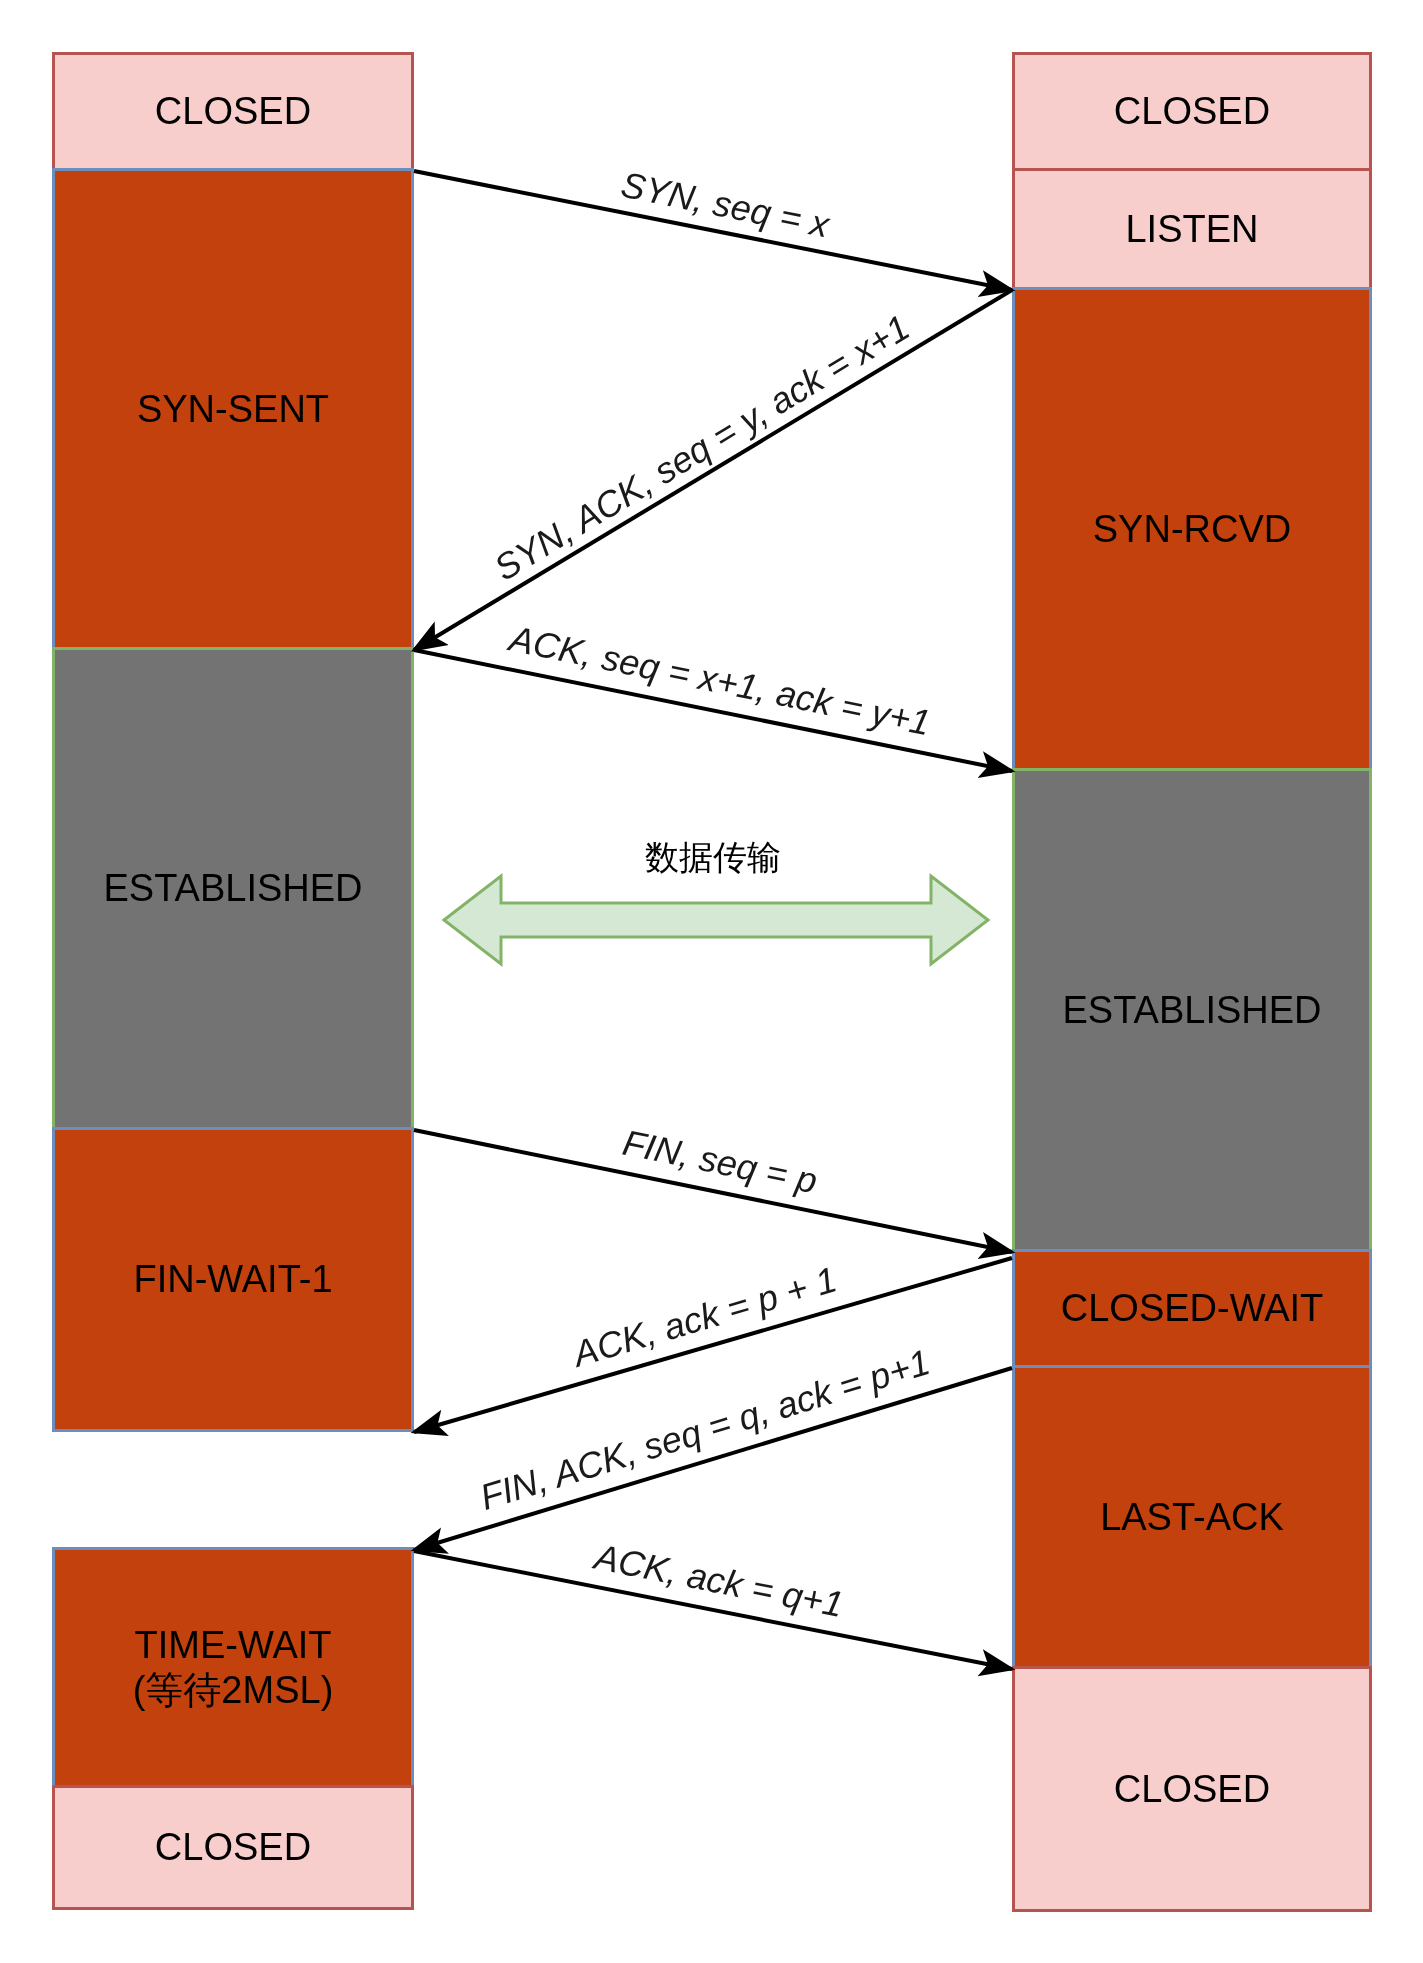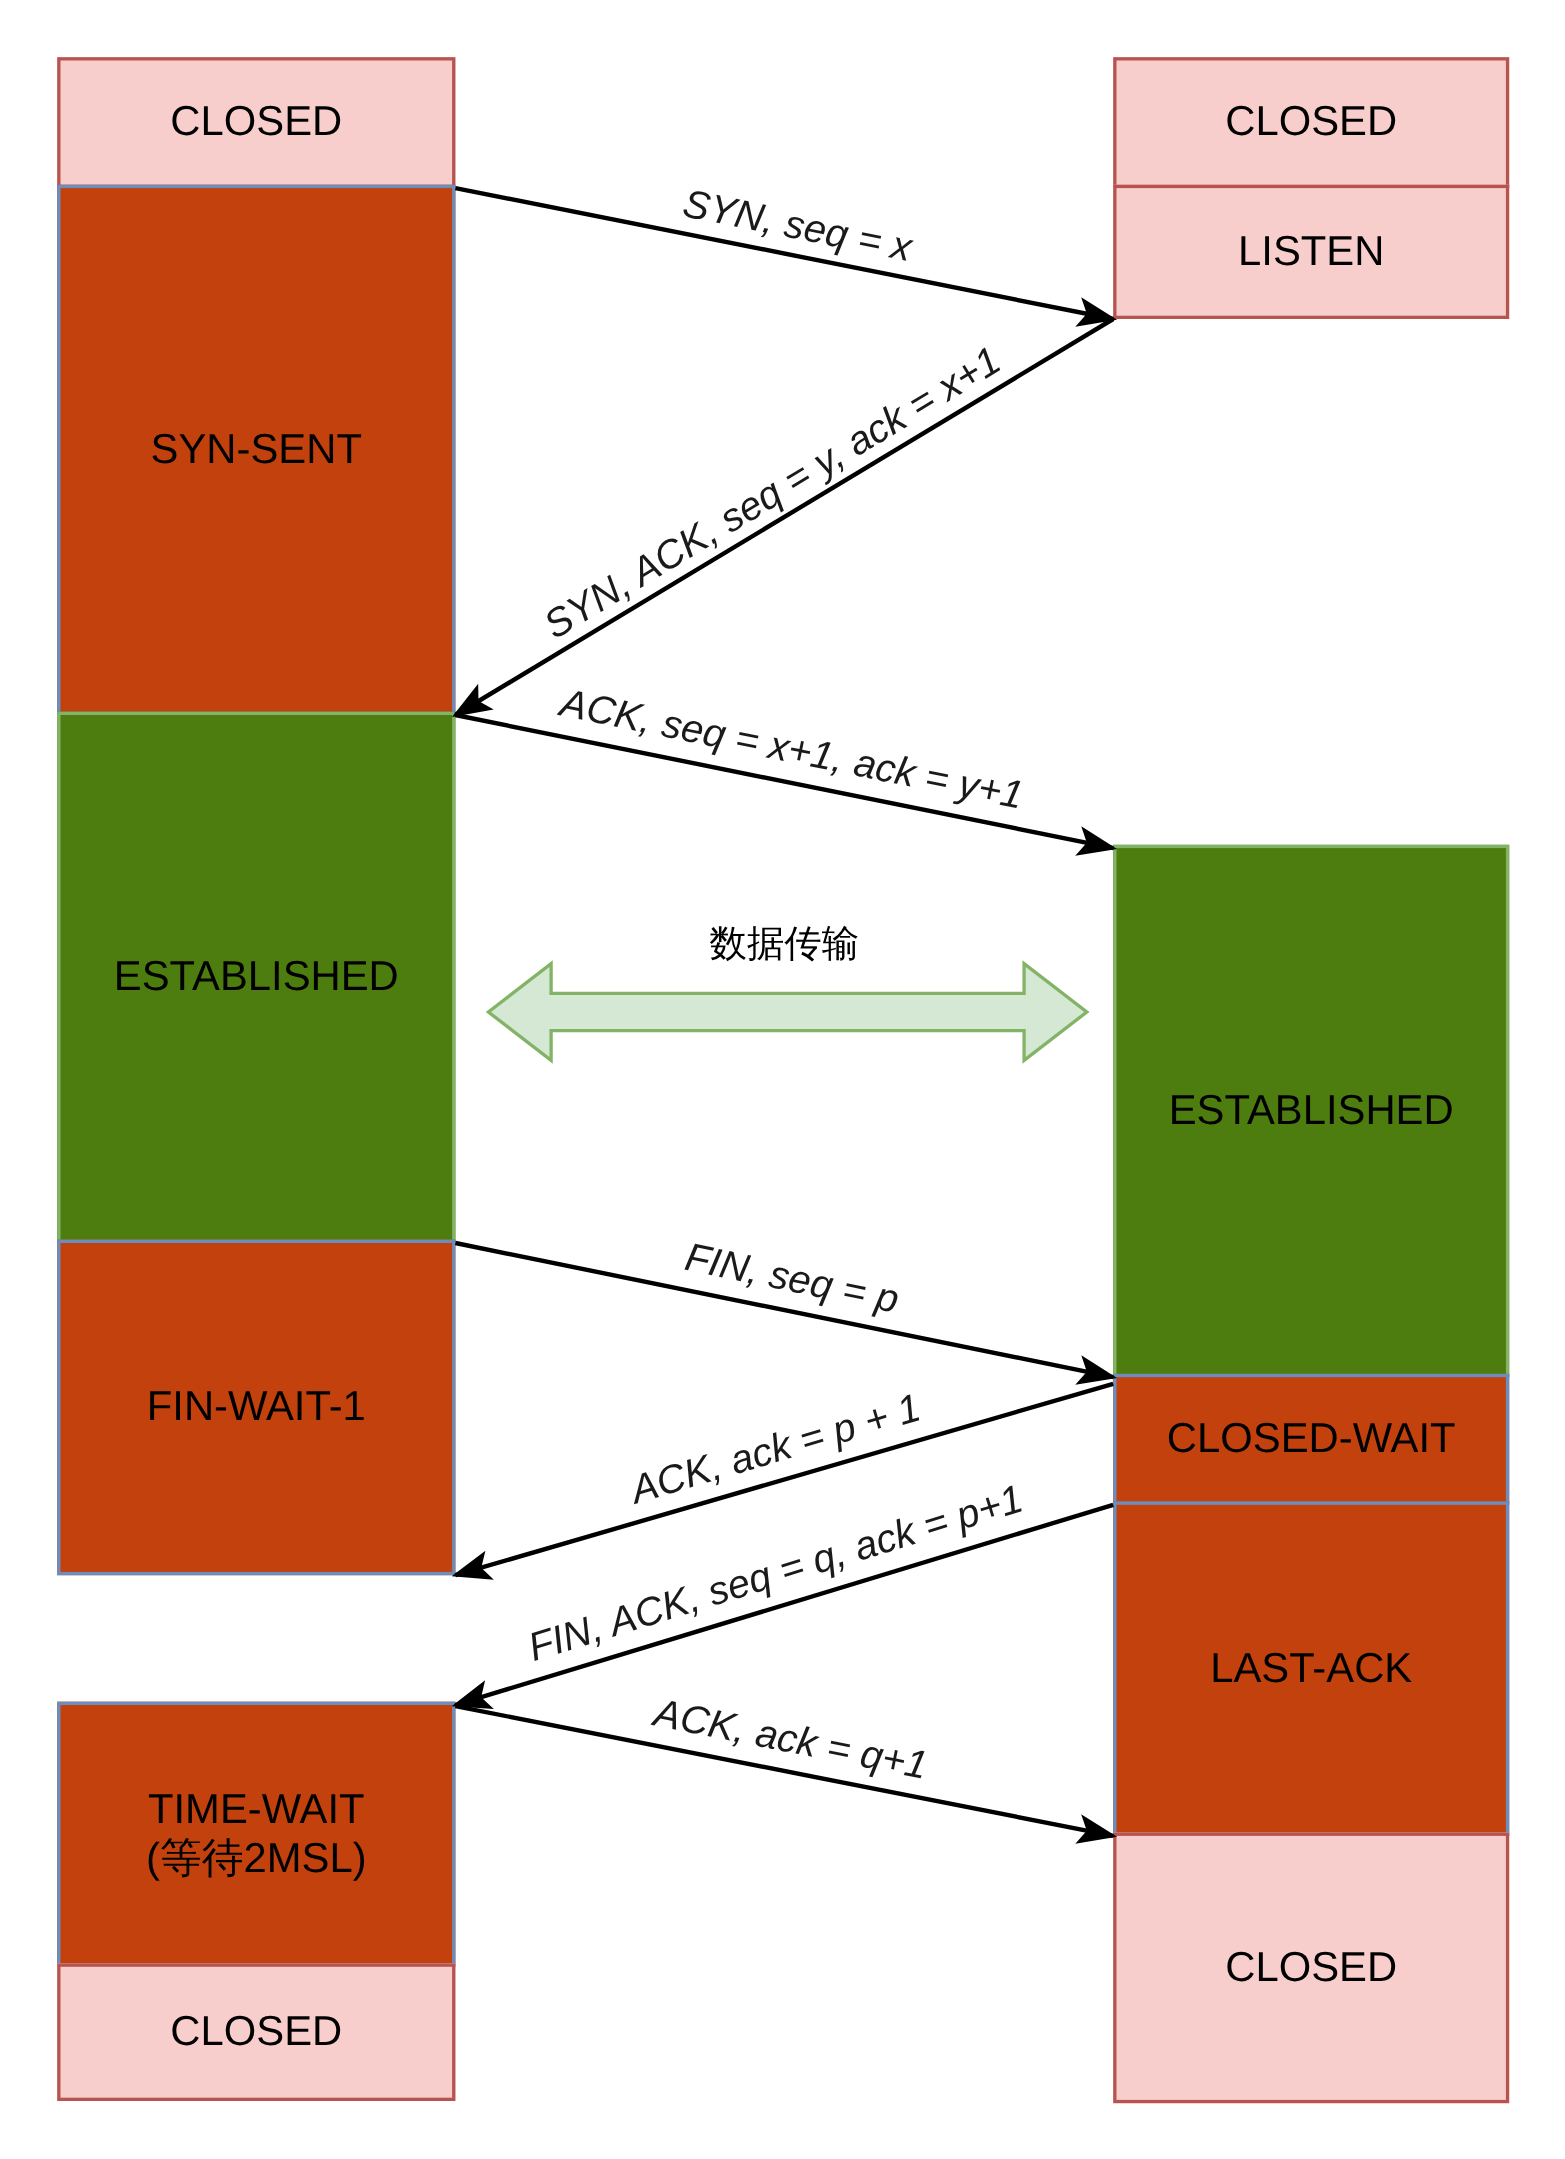--- a/index.html
+++ b/index.html
@@ -23,21 +23,21 @@
     justify-content: center;
     text-align: center;
     font-size: 38px;
     line-height: 1.18;
     color: #000000;
   }
   .col-client .st { left: 52px;  width: 362px; }
   .col-server .st { left: 1012px; width: 360px; }
   .red   { background: #f8cecc; border-color: #b85450; }
   .blue  { background: #c2410c; border-color: #6c8ebf; }
-  .green { background: #4d7c0f; border-color: #82b366; }
+  .green { background: #737373; border-color: #82b366; }
   .arrow-layer { position: absolute; left: 0; top: 0; pointer-events: none; }
   .msg-label {
     position: absolute;
     white-space: nowrap;
     font-size: 36px;
     font-style: italic;
     color: #1a1a1a;
   }
   .cn-label {
     position: absolute;
@@ -75,20 +75,23 @@
     </div>
   </div>
 
   <div class="col col-server">
     <div class="st red" style="top:52px;height:119px">
       <div>CLOSED</div>
     </div>
     <div class="st red" style="top:168px;height:122px">
       <div>LISTEN</div>
     </div>
+    <div class="st blue" style="top:287px;height:484px">
+      <div>SYN-RCVD</div>
+    </div>
     <div class="st green" style="top:768px;height:484px">
       <div>ESTABLISHED</div>
     </div>
     <div class="st blue" style="top:1249px;height:119px">
       <div>CLOSED-WAIT</div>
     </div>
     <div class="st blue" style="top:1365px;height:304px">
       <div>LAST-ACK</div>
     </div>
     <div class="st red" style="top:1666px;height:246px">

